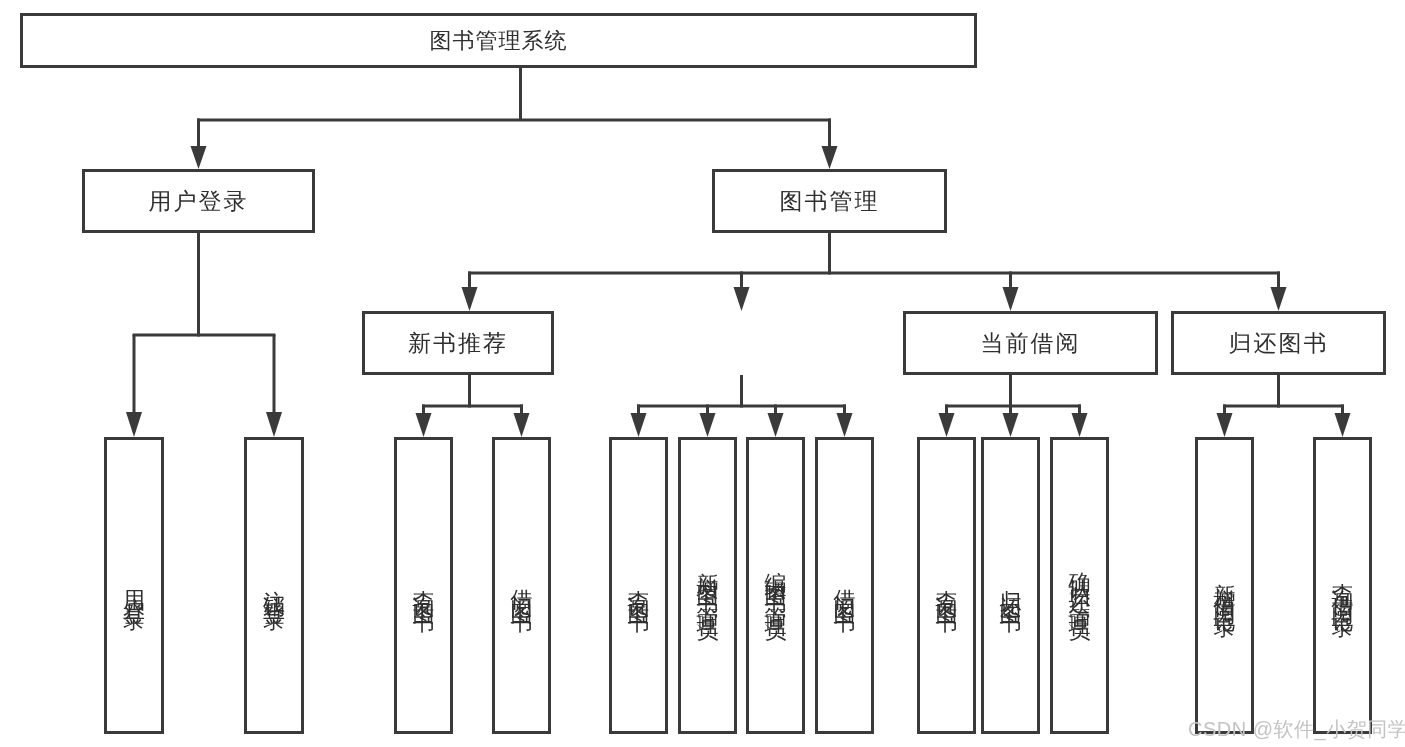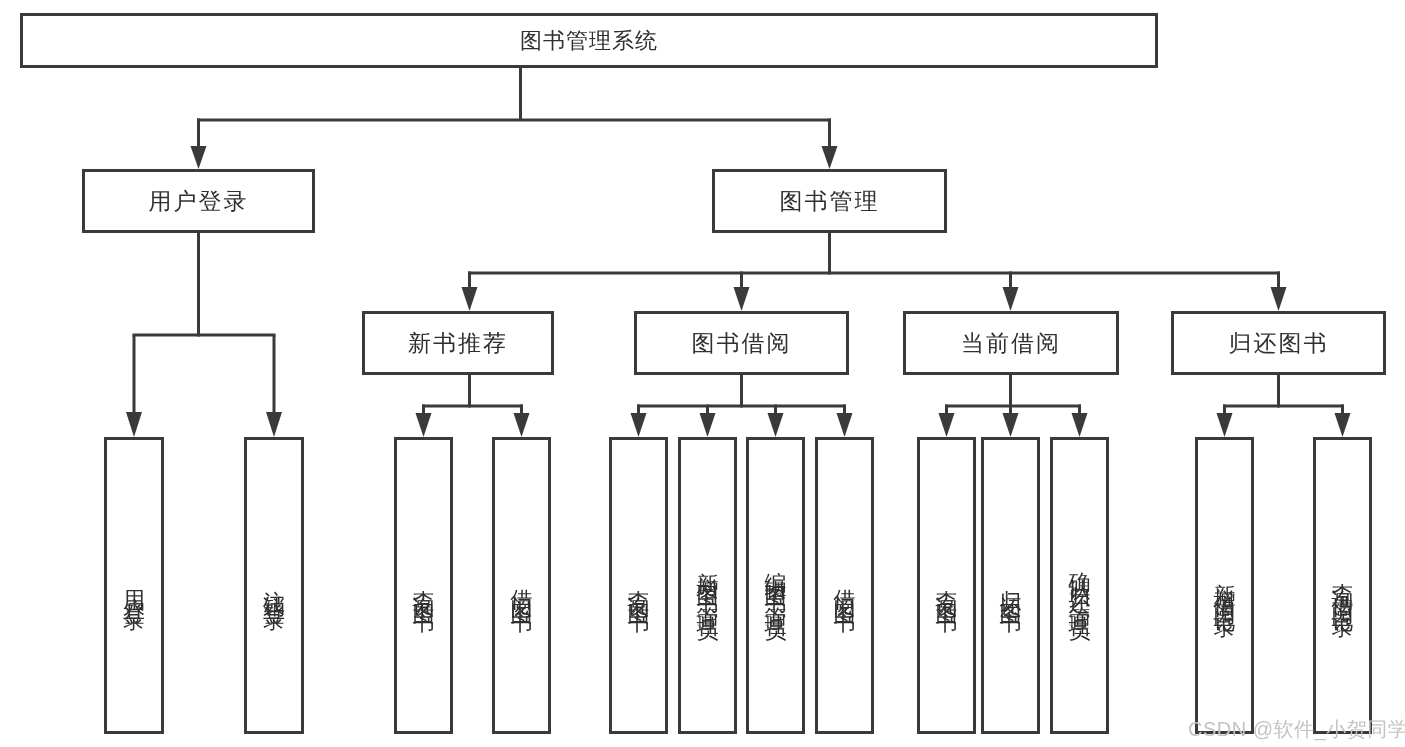--- a/index.html
+++ b/index.html
@@ -48,26 +48,26 @@
   }
   #box-root span { font-size: 22px; letter-spacing: 1px; }
   .box.v span {
     writing-mode: vertical-rl;
     text-orientation: mixed;
     font-size: 22px;
     letter-spacing: 7px;
     line-height: 1;
   }
   
-  #box-root            { left: 20px;   top: 13px;  width: 1138px; height: 55px; }
+  #box-root            { left: 20px;   top: 13px;  width: 957px; height: 55px; }
   #box-user-login      { left: 82px;   top: 169px; width: 233px;  height: 64px; }
   #box-book-mgmt       { left: 712px;  top: 169px; width: 235px;  height: 64px; }
   #box-new-book        { left: 362px;  top: 311px; width: 192px;  height: 64px; }
   #box-book-borrow     { left: 634px;  top: 311px; width: 215px;  height: 64px; }
-  #box-current-borrow  { left: 903px;  top: 311px; width: 216px;  height: 64px; }
+  #box-current-borrow  { left: 903px;  top: 311px; width: 255px;  height: 64px; }
   #box-borrow-record   { left: 1171px; top: 311px; width: 215px;  height: 64px; }
   .leaf { top: 437px; height: 297px; width: 59px; }
   #leaf-user-login   { left: 104px; width: 60px; }
   #leaf-logout       { left: 244px; width: 60px; }
   #leaf-nb-query     { left: 394px; }
   #leaf-nb-borrow    { left: 492px; }
   #leaf-bb-query     { left: 609px; }
   #leaf-bb-add       { left: 678px; }
   #leaf-bb-edit      { left: 746px; }
   #leaf-bb-borrow    { left: 815px; }
@@ -175,23 +175,20 @@
   <div class="box h" id="box-user-login">
     <span>用户登录</span>
   </div>
   <div class="box h" id="box-book-mgmt">
     <span>图书管理</span>
   </div>
 
   <div class="box h" id="box-new-book">
     <span>新书推荐</span>
   </div>
-  <div class="box h" id="box-book-borrow">
-    <span>图书借阅</span>
-  </div>
   <div class="box h" id="box-current-borrow">
     <span>当前借阅</span>
   </div>
   <div class="box h" id="box-borrow-record">
     <span>归还图书</span>
   </div>
 
   <div class="box v leaf" id="leaf-user-login">
     <span>用户登录</span>
   </div>

